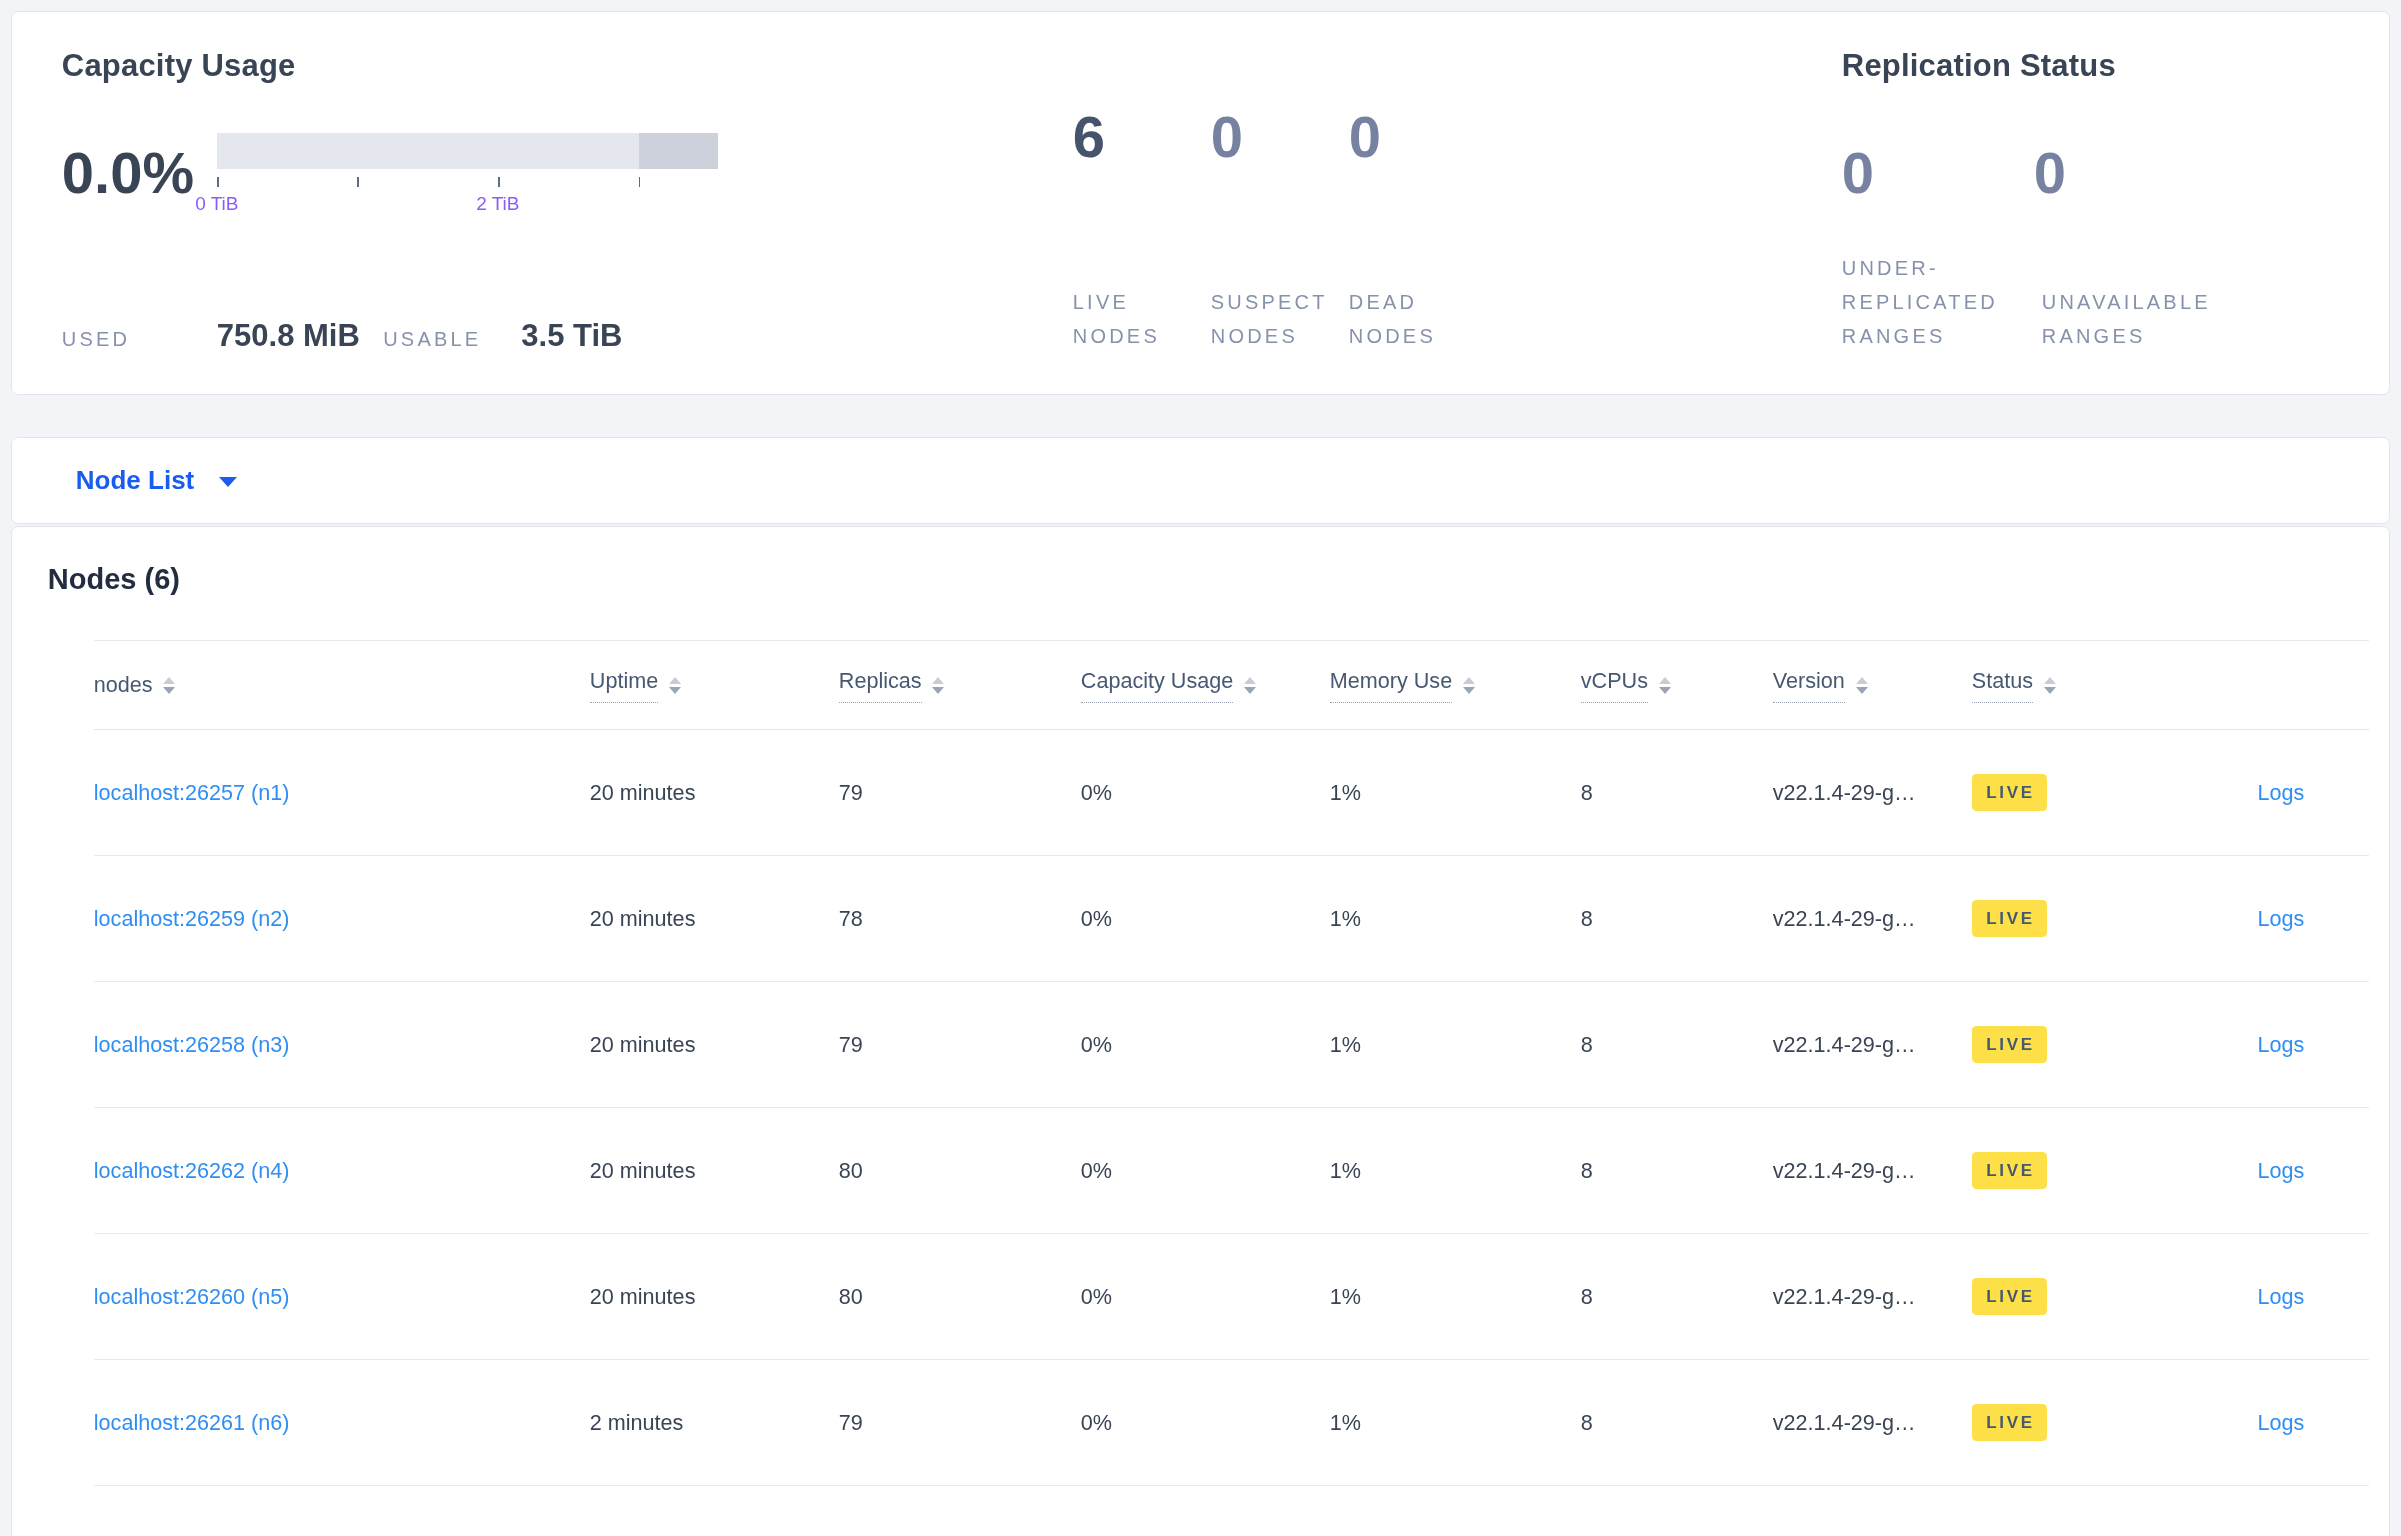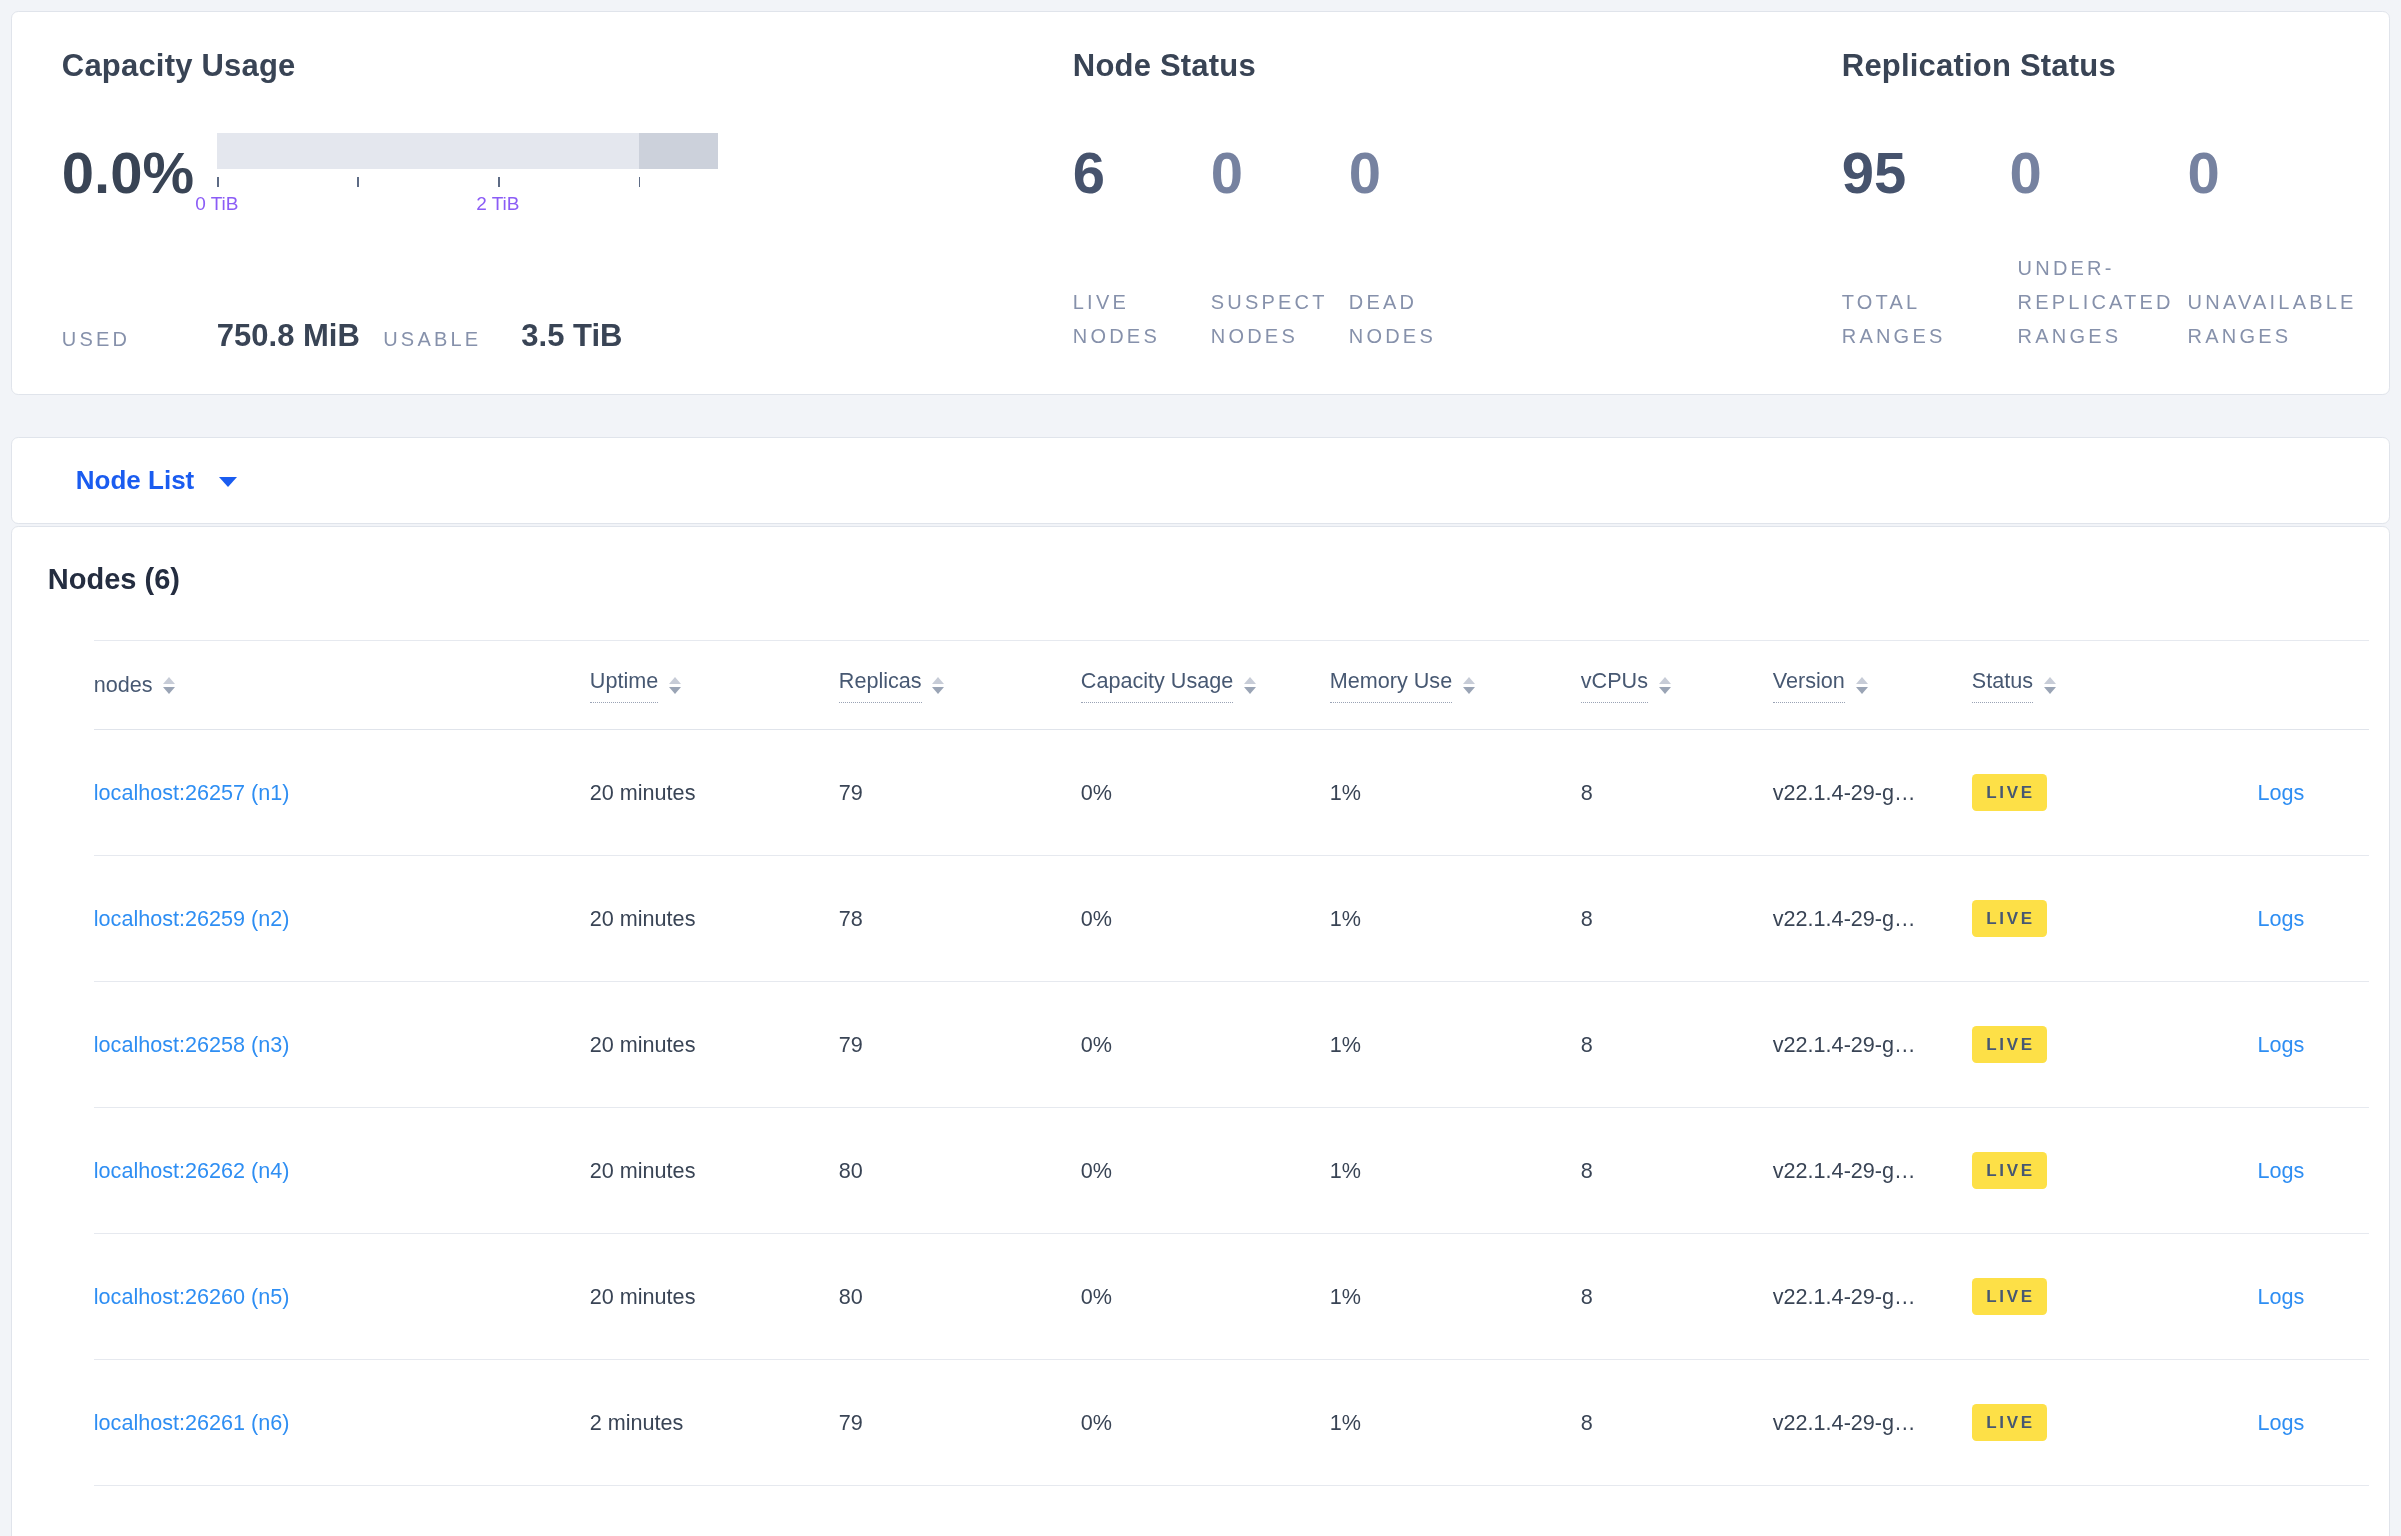--- a/index.html
+++ b/index.html
@@ -98,44 +98,39 @@
         </div>
         <div class="cap-stats">
           <span class="stat-caps used-label">USED</span>
           <span class="stat-big-value">750.8 MiB</span>
           <span class="stat-caps usable-label">USABLE</span>
           <span class="stat-big-value">3.5 TiB</span>
         </div>
       </div>
 
       <div class="summary-section">
-        <div class="section-title">Node Status</div>
         <div class="stats-row node-stats">
             <div class="stat-col">
               <div class="stat-num">6</div>
               <div class="stat-label">LIVE NODES</div>
             </div>
             <div class="stat-col">
               <div class="stat-num muted">0</div>
               <div class="stat-label">SUSPECT NODES</div>
             </div>
             <div class="stat-col">
               <div class="stat-num muted">0</div>
               <div class="stat-label">DEAD NODES</div>
             </div>
           </div>
       </div>
 
       <div class="summary-section">
         <div class="section-title">Replication Status</div>
         <div class="stats-row repl-stats">
-            <div class="stat-col">
-              <div class="stat-num">95</div>
-              <div class="stat-label">TOTAL RANGES</div>
-            </div>
             <div class="stat-col">
               <div class="stat-num muted">0</div>
               <div class="stat-label">UNDER-REPLICATED RANGES</div>
             </div>
             <div class="stat-col">
               <div class="stat-num muted">0</div>
               <div class="stat-label">UNAVAILABLE RANGES</div>
             </div>
           </div>
       </div>

